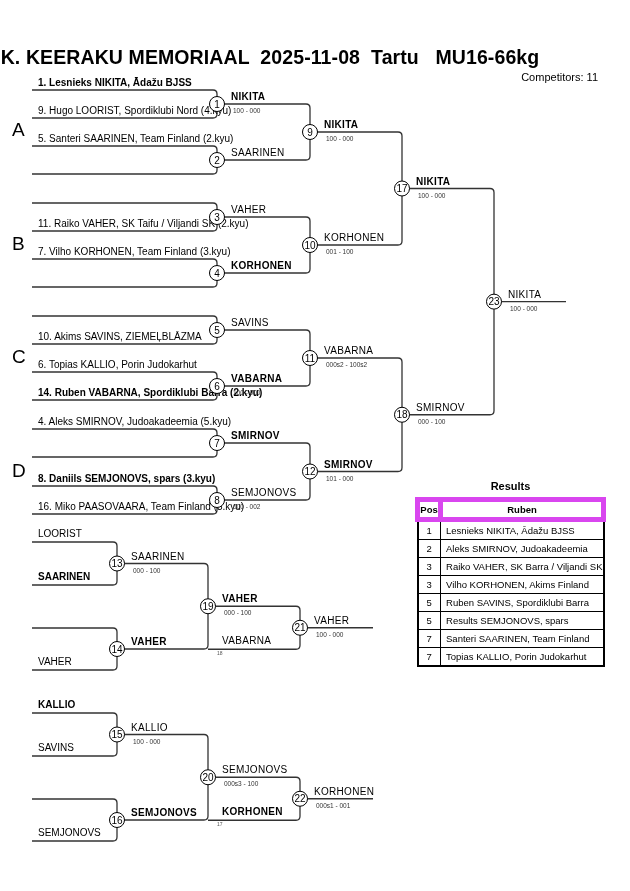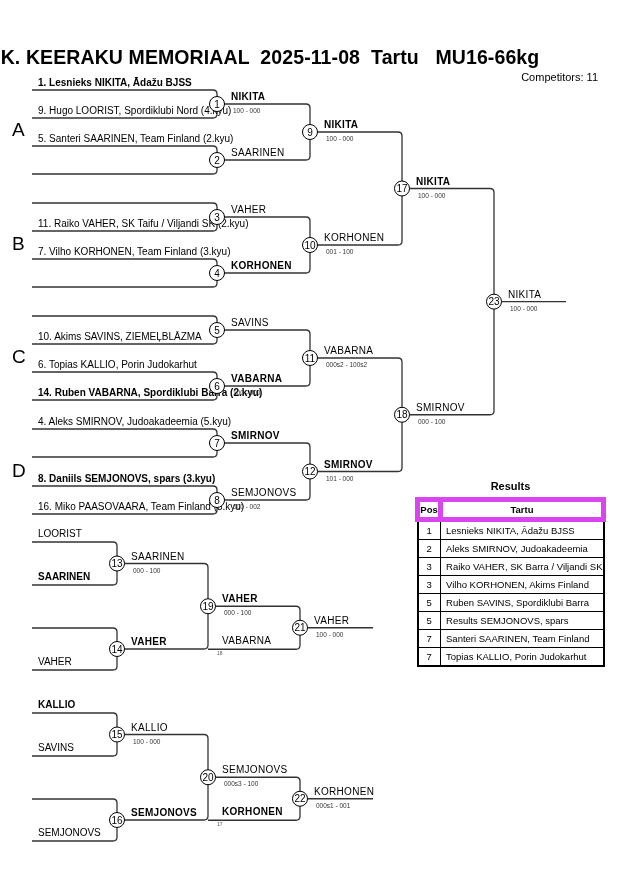--- a/index.html
+++ b/index.html
@@ -237,21 +237,21 @@
       </g>
     </g>
 </svg>
 
 <div id="results">
   <div id="results-title">Results</div>
   <table>
     <thead>
       <tr>
         <th>Pos</th>
-        <th>Tartu</th>
+        <th>Ruben</th>
       </tr>
     </thead>
     <tbody id="results-body">
         <tr>
           <td class="pos">1</td>
           <td>Lesnieks NIKITA, Ādažu BJSS</td>
         </tr>
         <tr>
           <td class="pos">2</td>
           <td>Aleks SMIRNOV, Judoakadeemia</td>

